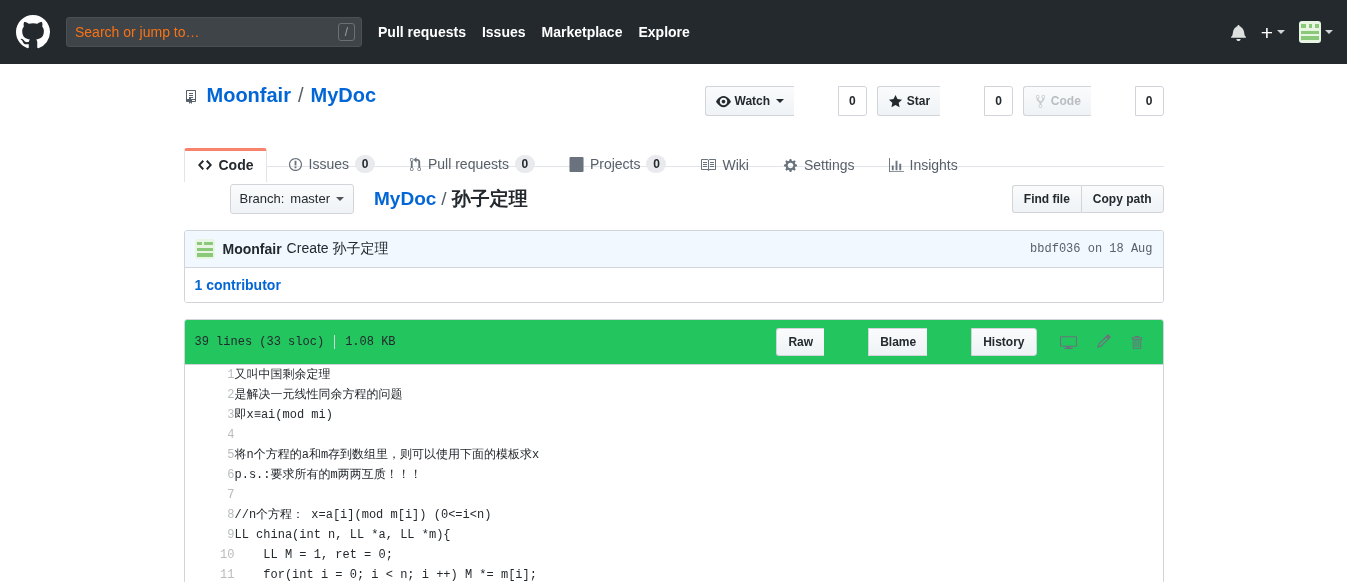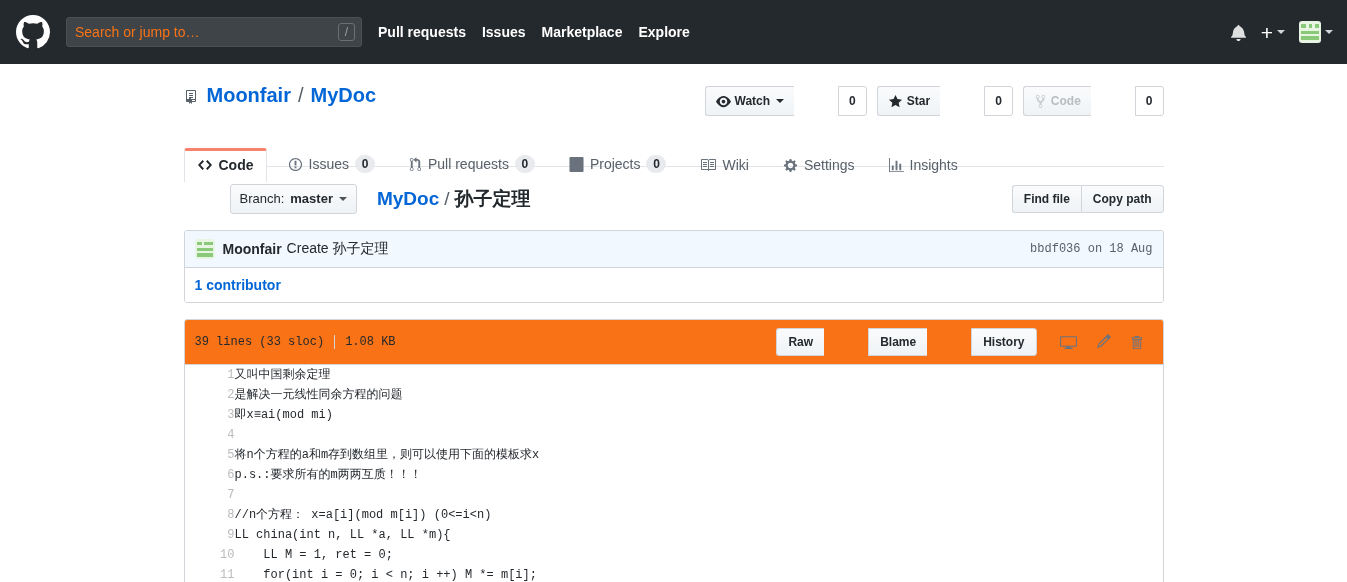--- a/index.html
+++ b/index.html
@@ -216,21 +216,21 @@
     border-radius: 3px;
     font-size: 13px;
     color: #24292e;
     padding: 5px 9px;
     display: flex;
     align-items: center;
     gap: 6px;
     line-height: 18px;
     margin-left: 46px;
   }
-  .branch-btn b { font-weight: bold; }
+  .branch-btn b { font-weight: normal; }
   .breadcrumb {
     margin-left: 20px;
     font-size: 19px;
     display: flex;
     align-items: baseline;
     gap: 5px;
   }
   .breadcrumb .bc-link { color: #0366d6; font-weight: bold; }
   .breadcrumb .bc-sep { color: #586069; font-weight: 300; }
   .breadcrumb .bc-cur { color: #24292e; font-weight: bold; }
@@ -280,21 +280,21 @@
   .contrib-row a b { font-weight: bold; }
 
   
   .file-box {
     margin-top: 16px;
     border: 1px solid #d1d5da;
     border-radius: 3px;
     overflow: hidden;
   }
   .file-header {
-    background: #f97316;
+    background: #22c55e;
     border-bottom: 1px solid #d1d5da;
     padding: 8px 10px;
     display: flex;
     align-items: center;
     min-height: 42px;
   }
   .file-info {
     font-family: "Liberation Mono", monospace;
     font-size: 12px;
     color: #24292e;

